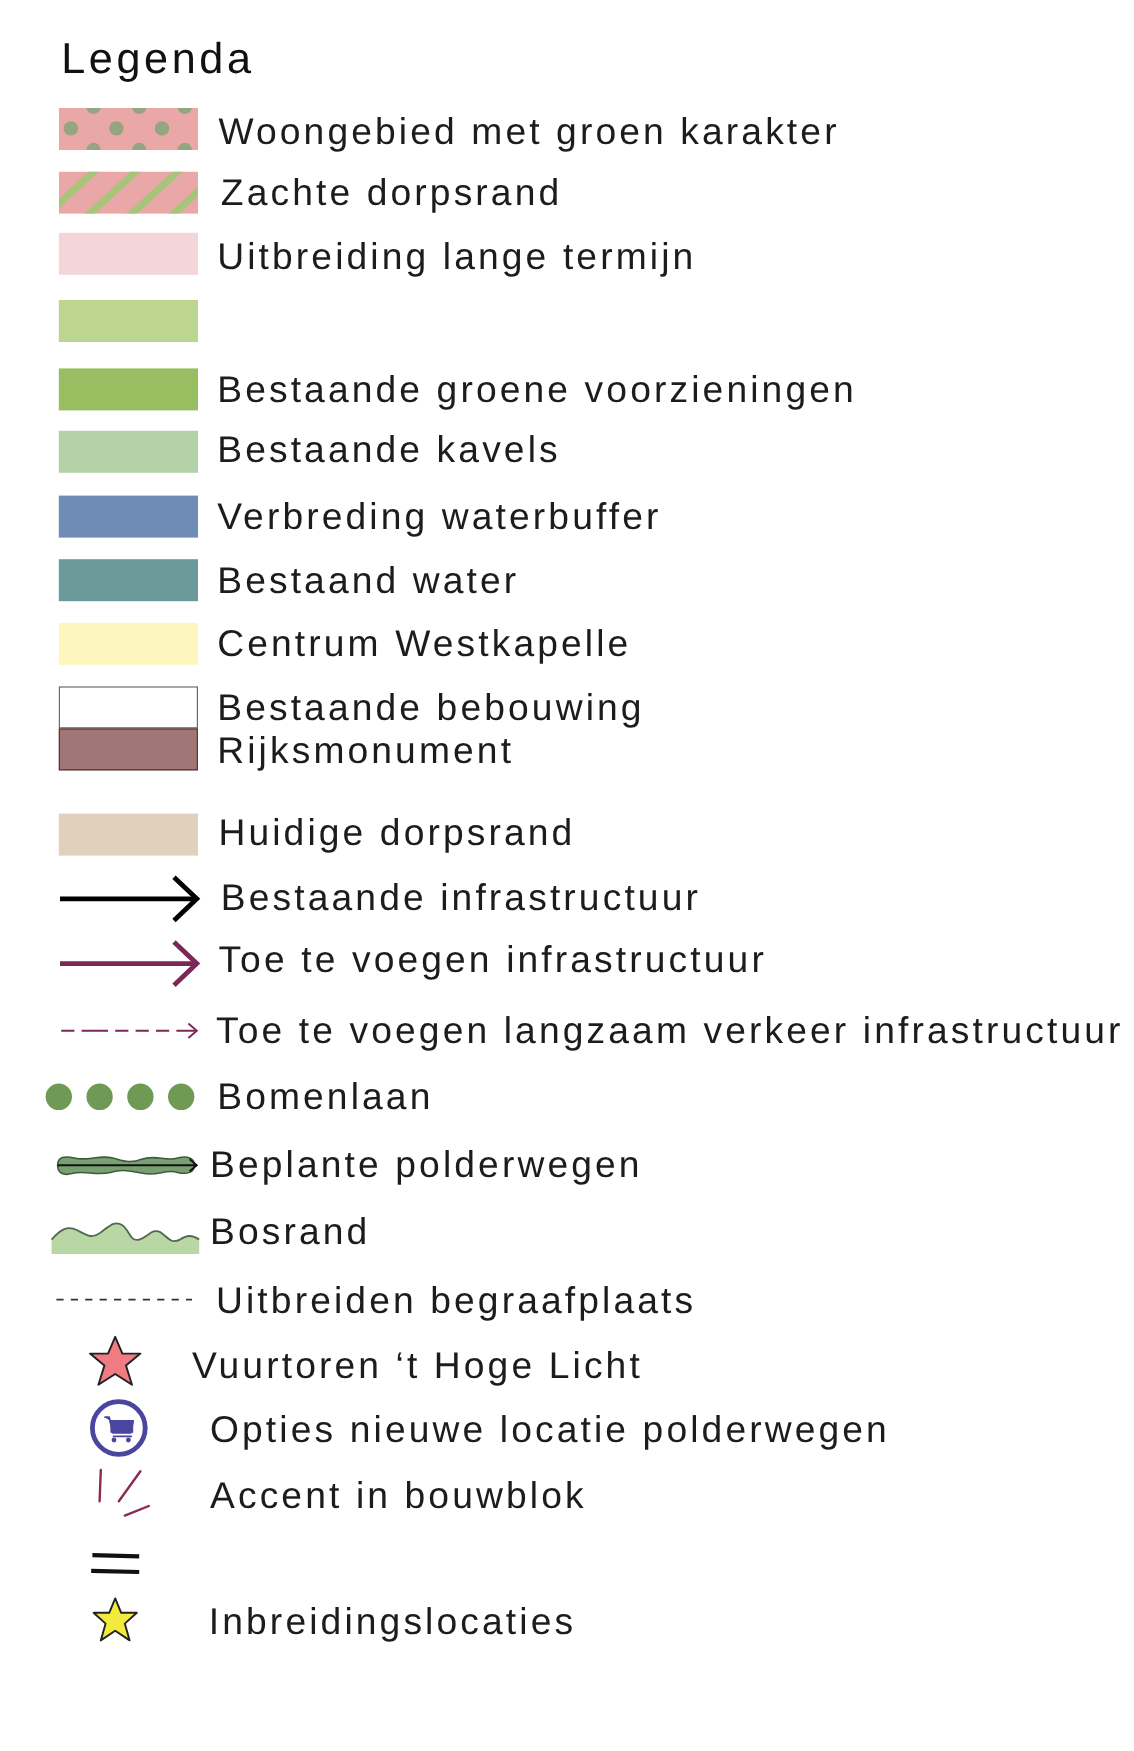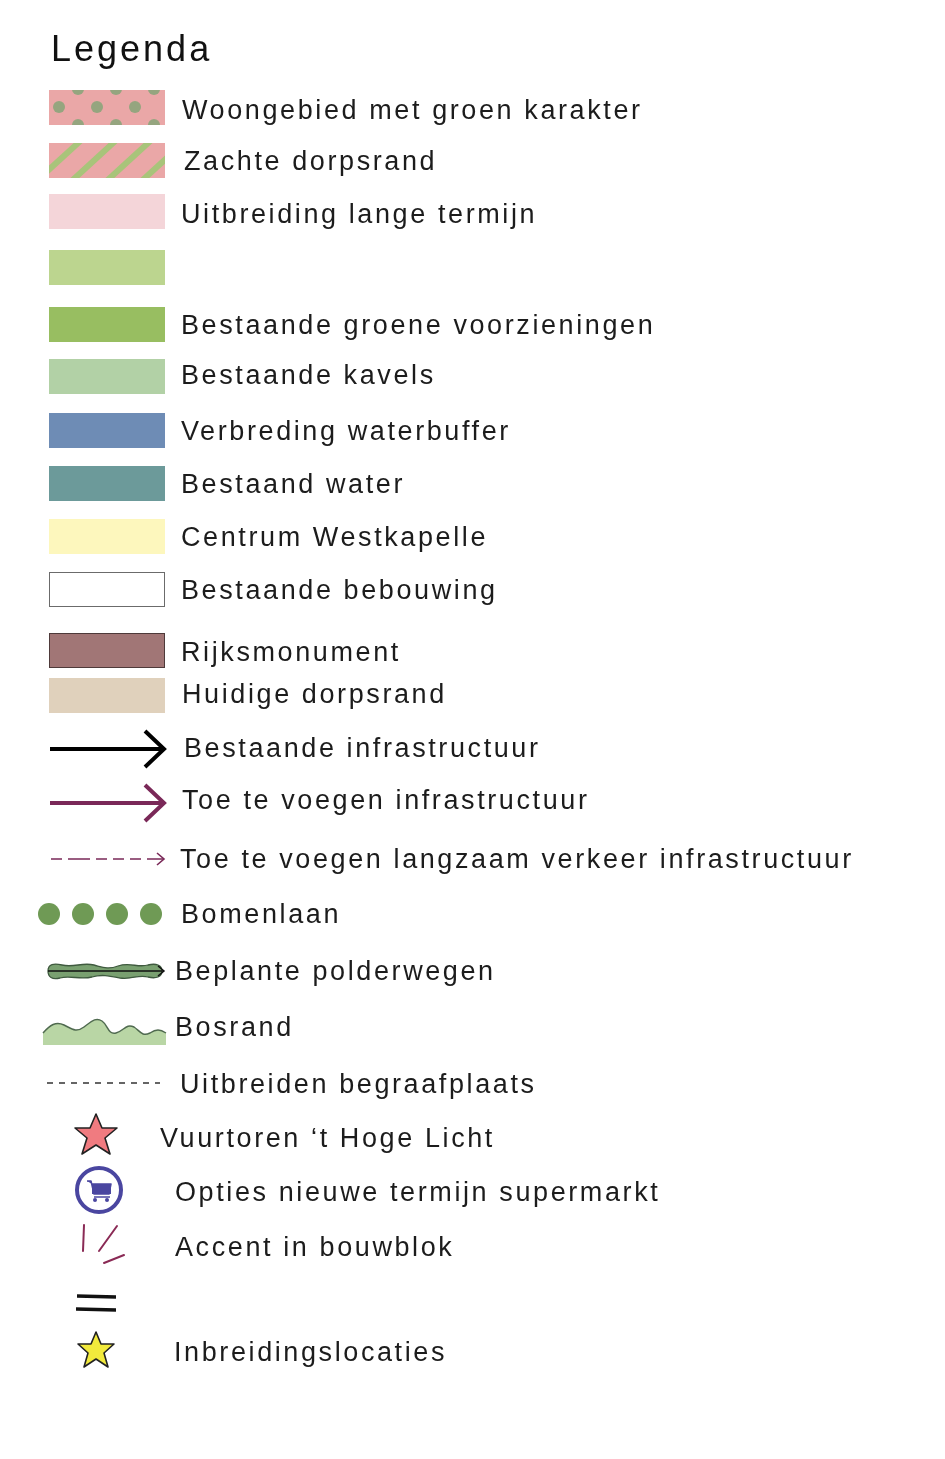--- a/index.html
+++ b/index.html
@@ -1,21 +1,21 @@
 <!DOCTYPE html>
 <html><head>
 <meta charset="utf-8">
 <style>
   html, body { margin: 0; padding: 0; background: #ffffff; }
   body { width: 945px; height: 1459px; position: relative; overflow: hidden;
          font-family: "Liberation Sans", "DejaVu Sans", sans-serif; color: #1a1a1a; }
   .title { position: absolute; left: 51px; top: 28px; font-size: 36px; letter-spacing: 3px; color: #111; }
   .item { position: absolute; left: 0; width: 945px; height: 40px; }
   .sym { position: absolute; }
-  .label { position: absolute; font-size: 27px; letter-spacing: 2.6px; font-weight: 300; color: #1c1c1c; white-space: nowrap; line-height: 40px; top: 0; }
+  .label { position: absolute; font-size: 31px; letter-spacing: 2.6px; font-weight: 300; color: #1c1c1c; white-space: nowrap; line-height: 40px; top: 0; }
   .swatch { position: absolute; left: 49px; width: 116px; height: 35px; box-sizing: border-box; }
 </style>
 </head>
 <body>
 
 <div class="title">Legenda</div>
 
 <div class="item" style="top:90px">
   <svg class="sym" style="left:49px;top:0" width="117" height="37">
     <defs>
@@ -89,21 +89,21 @@
 <div class="item" style="top:517px">
   <div class="swatch" style="top:2px;background:#fdf7bd"></div>
   <span class="label" style="left:181px">Centrum Westkapelle</span>
 </div>
 
 <div class="item" style="top:570px">
   <div class="swatch" style="top:2px;background:#ffffff;border:1.5px solid #6b6b6b"></div>
   <span class="label" style="left:181px">Bestaande bebouwing</span>
 </div>
 
-<div class="item" style="top:632px">
+<div class="item" style="top:606px">
   <div class="swatch" style="top:1px;background:#a17676;border:1.5px solid #4e3a3a"></div>
   <span class="label" style="left:181px">Rijksmonument</span>
 </div>
 
 <div class="item" style="top:674px">
   <div class="swatch" style="top:4px;background:#e0d1bc"></div>
   <span class="label" style="left:182px">Huidige dorpsrand</span>
 </div>
 
 <div class="item" style="top:728px">
@@ -173,21 +173,21 @@
 
 <div class="item" style="top:1172px">
   <svg class="sym" style="left:74px;top:-8px" width="52" height="52">
     <circle cx="25" cy="26" r="22" fill="#fff" stroke="#4a46a0" stroke-width="4"></circle>
     <path d="M13,17 L17,17 L20,30 L35,30 L37,20 L18,20" fill="#4a46a0" stroke="#4a46a0" stroke-width="1.5" stroke-linejoin="round"></path>
     <rect x="18" y="20" width="19" height="10" fill="#4a46a0"></rect>
     <line x1="20" y1="33" x2="36" y2="33" stroke="#4a46a0" stroke-width="1.5"></line>
     <circle cx="21" cy="36" r="2" fill="#4a46a0"></circle>
     <circle cx="33" cy="36" r="2" fill="#4a46a0"></circle>
   </svg>
-  <span class="label" style="left:175px">Opties nieuwe termijn supermarkt</span>
+  <span class="label" style="left:175px">Opties nieuwe locatie polderwegen</span>
 </div>
 
 <div class="item" style="top:1227px">
   <svg class="sym" style="left:76px;top:-6px" width="52" height="48">
     <line x1="8" y1="4" x2="7" y2="30" stroke="#8a2a55" stroke-width="2" stroke-linecap="round"></line>
     <line x1="41" y1="5" x2="23" y2="30" stroke="#8a2a55" stroke-width="2" stroke-linecap="round"></line>
     <line x1="48" y1="34" x2="28" y2="42" stroke="#8a2a55" stroke-width="2" stroke-linecap="round"></line>
   </svg>
   <span class="label" style="left:175px">Accent in bouwblok</span>
 </div>

